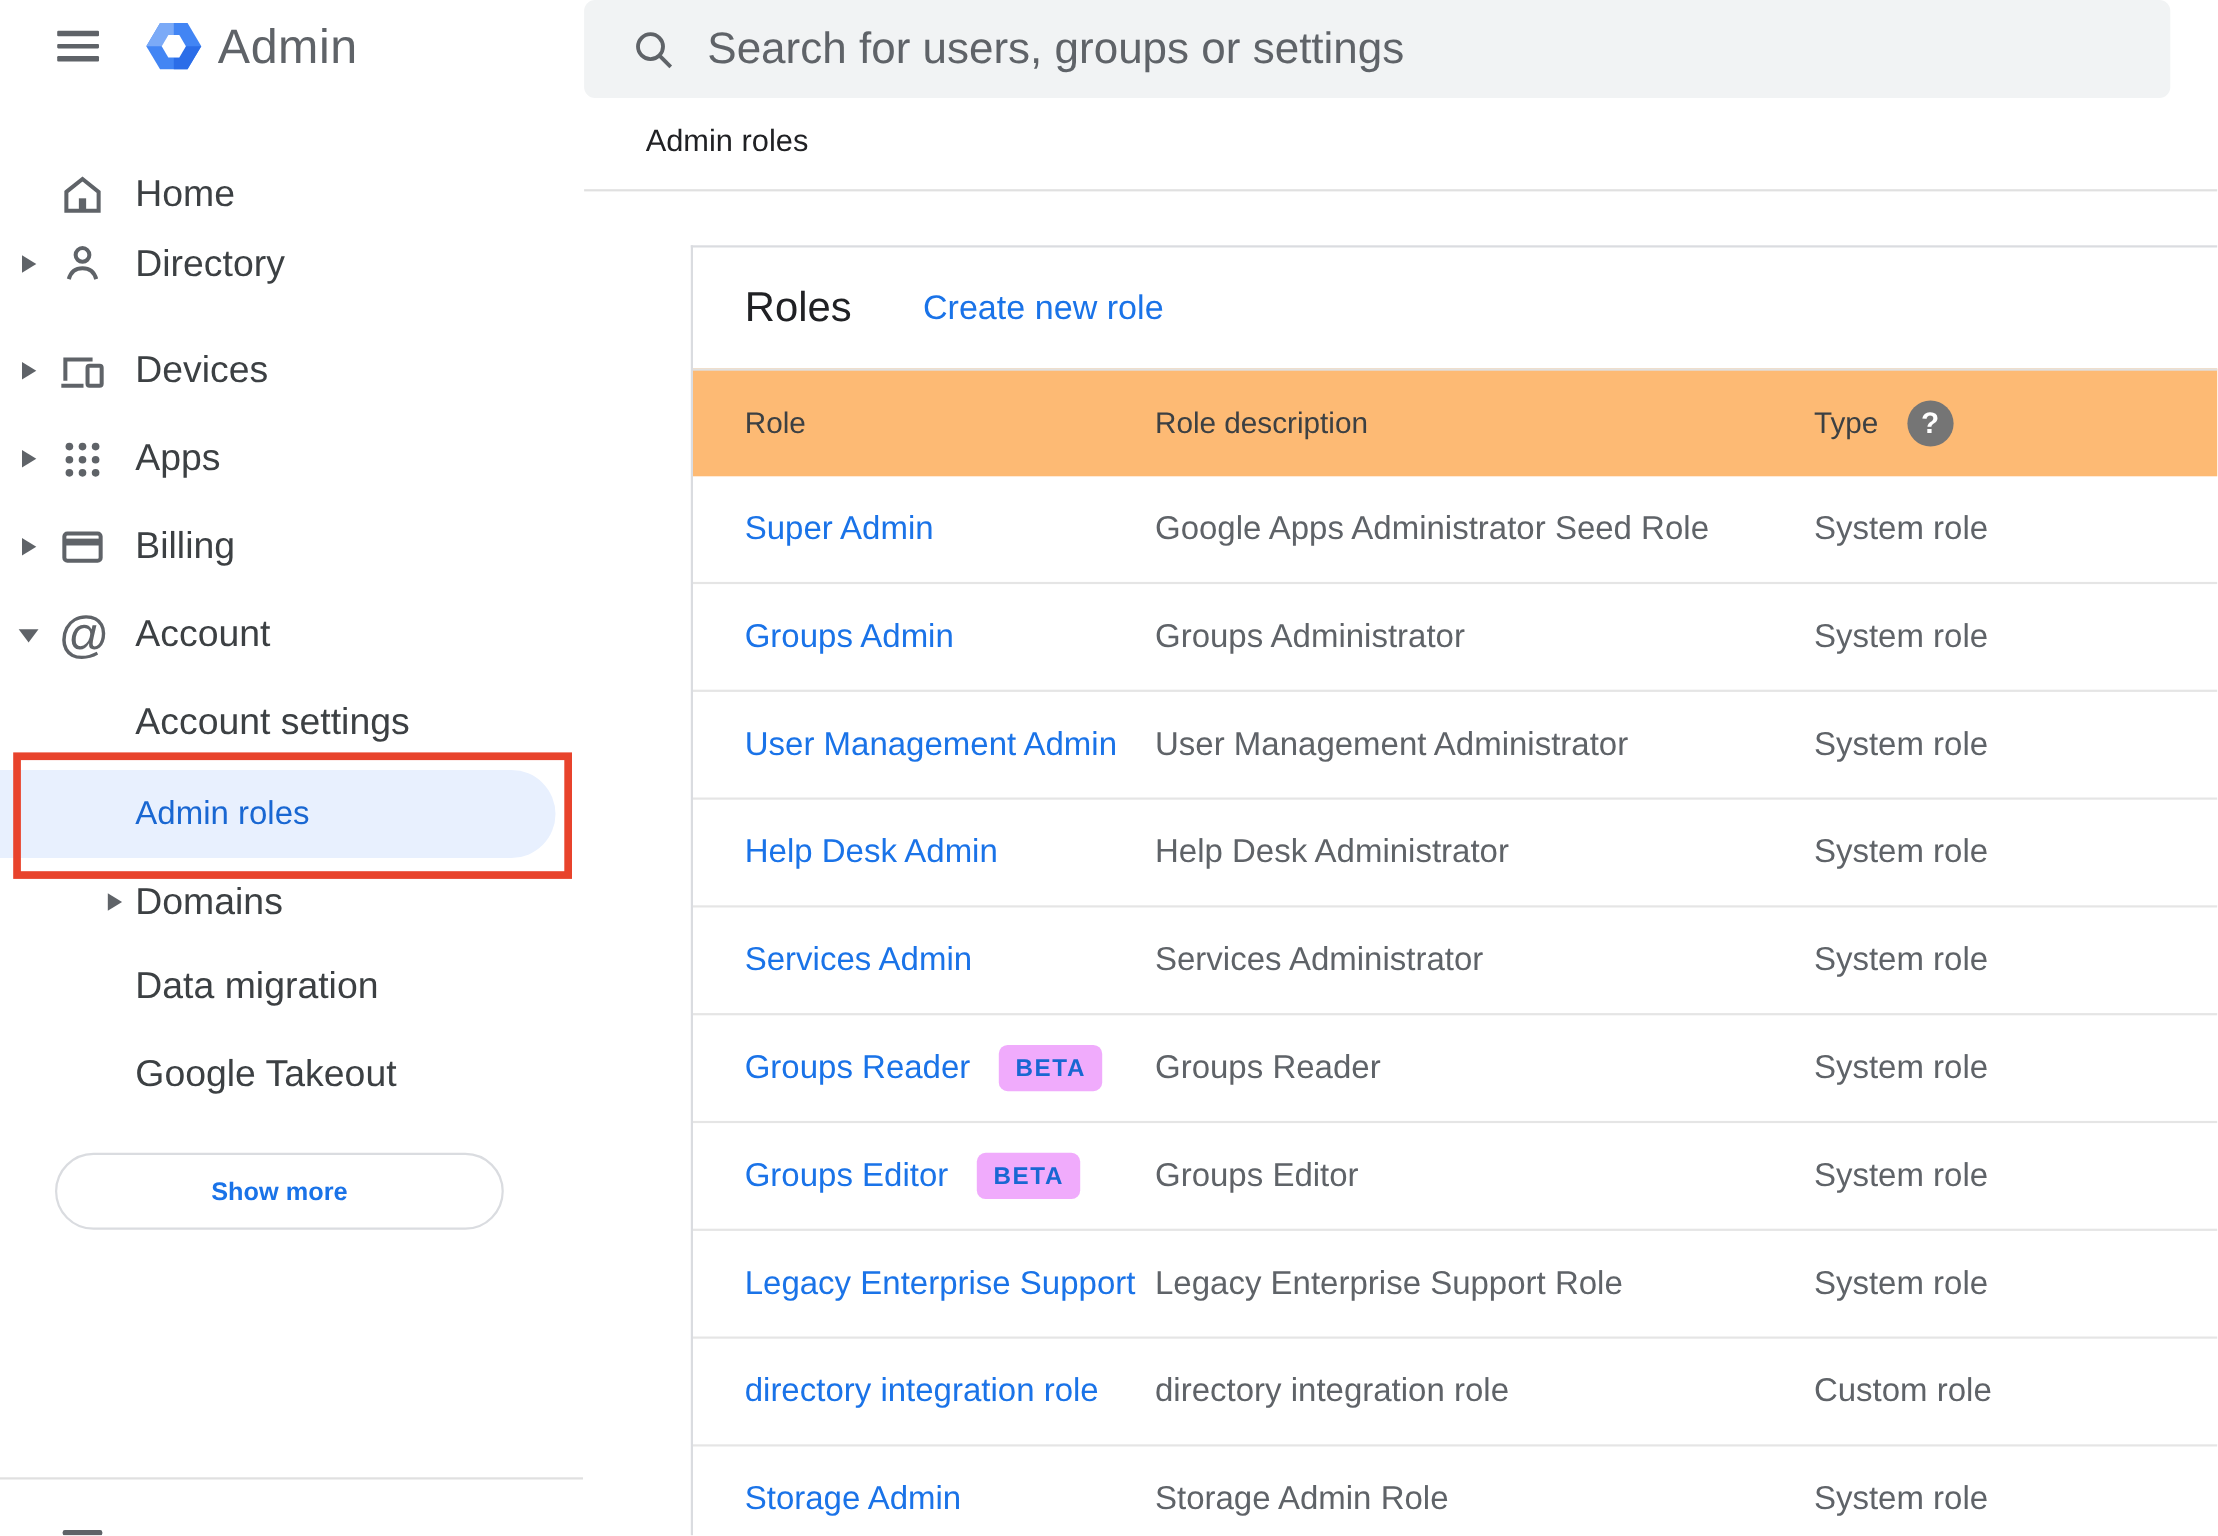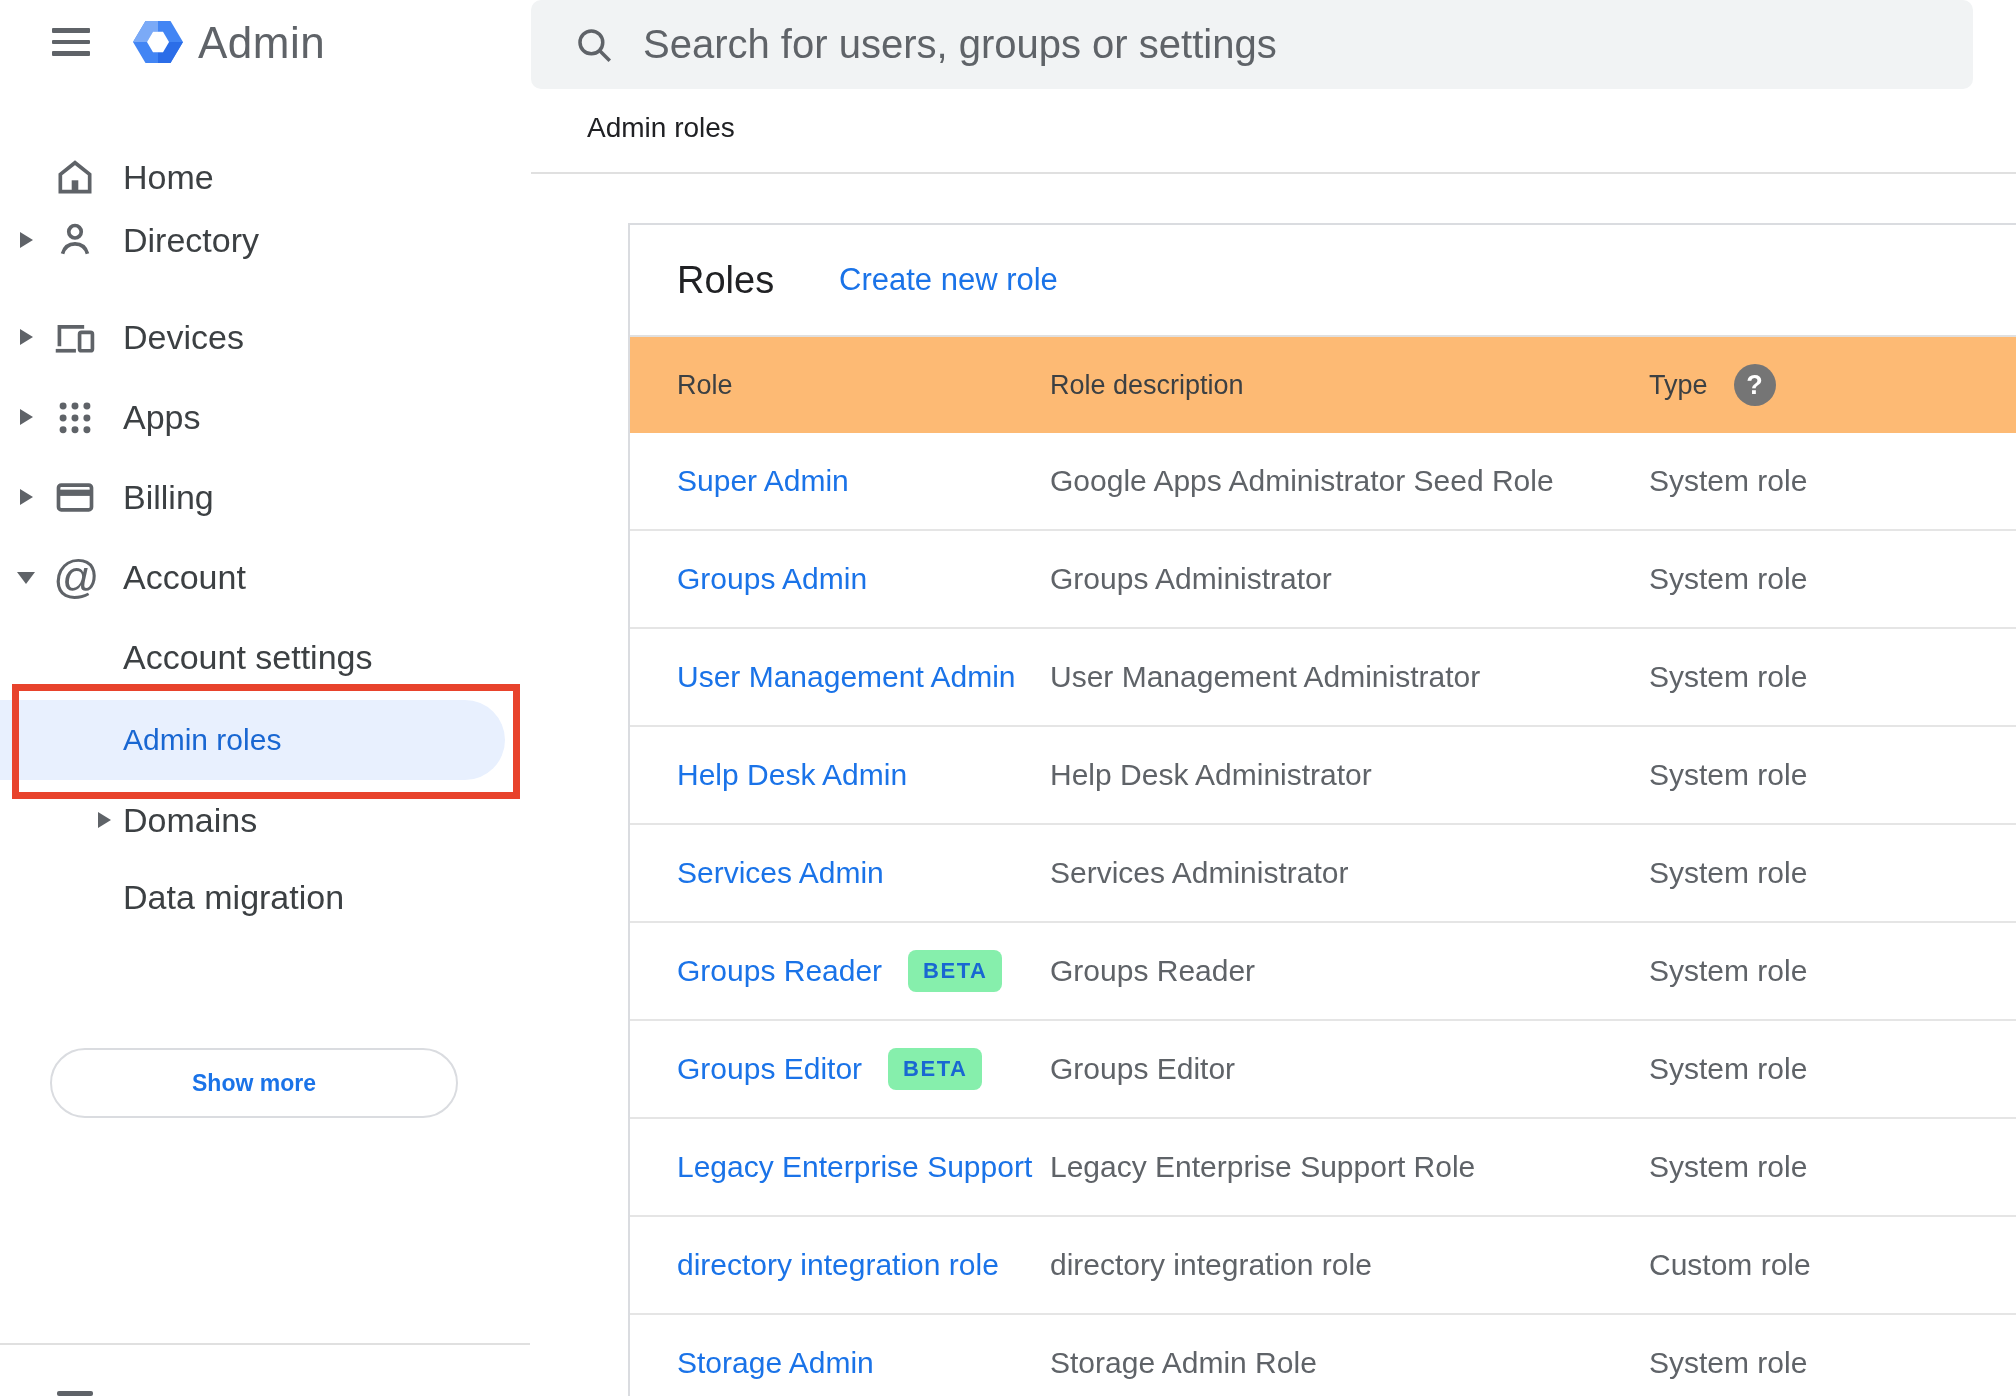--- a/index.html
+++ b/index.html
@@ -63,21 +63,21 @@
     font-size:27px; font-weight:500; color:#3c4043; }
   .th-role { left:47px; } .th-desc { left:420px; } .th-type { left:1019px; display:flex; align-items:center; }
   .help-circle { display:inline-block; margin-left:26px; width:42px; height:42px; border-radius:50%;
     background:#757575; color:#fff; font-size:27px; font-weight:bold; text-align:center; line-height:42px; cursor:pointer; }
   .trow { position:relative; height:98px; border-bottom:2px solid #e5e5e5; }
   .trow .cell { position:absolute; top:50%; transform:translateY(-50%); font-size:30px; }
   .cell.role { left:47px; display:flex; align-items:center; gap:26px; }
   .cell.role a { color:#1a73e8; text-decoration:none; cursor:pointer; white-space:nowrap; }
   .cell.desc { left:420px; color:#5f6368; white-space:nowrap; }
   .cell.type { left:1019px; color:#5f6368; white-space:nowrap; }
-  .beta-badge { background:#86efac; color:#1967d2; font-size:22px; font-weight:bold;
+  .beta-badge { background:#f0abfc; color:#1967d2; font-size:22px; font-weight:bold;
     letter-spacing:1.5px; padding:8px 15px; border-radius:8px; }
 </style>
 </head>
 <body>
 
 <div id="screen">
 
   <div class="hamburger">
       <span></span>
       <span></span>
@@ -186,20 +186,23 @@
 
   <div class="nav-item" style="top:780px">
     <span class="caret sub"></span>
     <span class="nlabel">Domains</span>
   </div>
 
   <div class="nav-item" style="top:857px">
     <span class="nlabel">Data migration</span>
   </div>
 
+  <div class="nav-item" style="top:937px">
+    <span class="nlabel">Google Takeout</span>
+  </div>
 
   <button class="show-more">Show more</button>
 
   <div class="sidebar-bottom-divider"></div>
   <div class="cutoff-icon"></div>
 
   <div class="card">
     <div class="card-header">
       <span class="card-title">Roles</span>
       <a class="create-link">Create new role</a>

